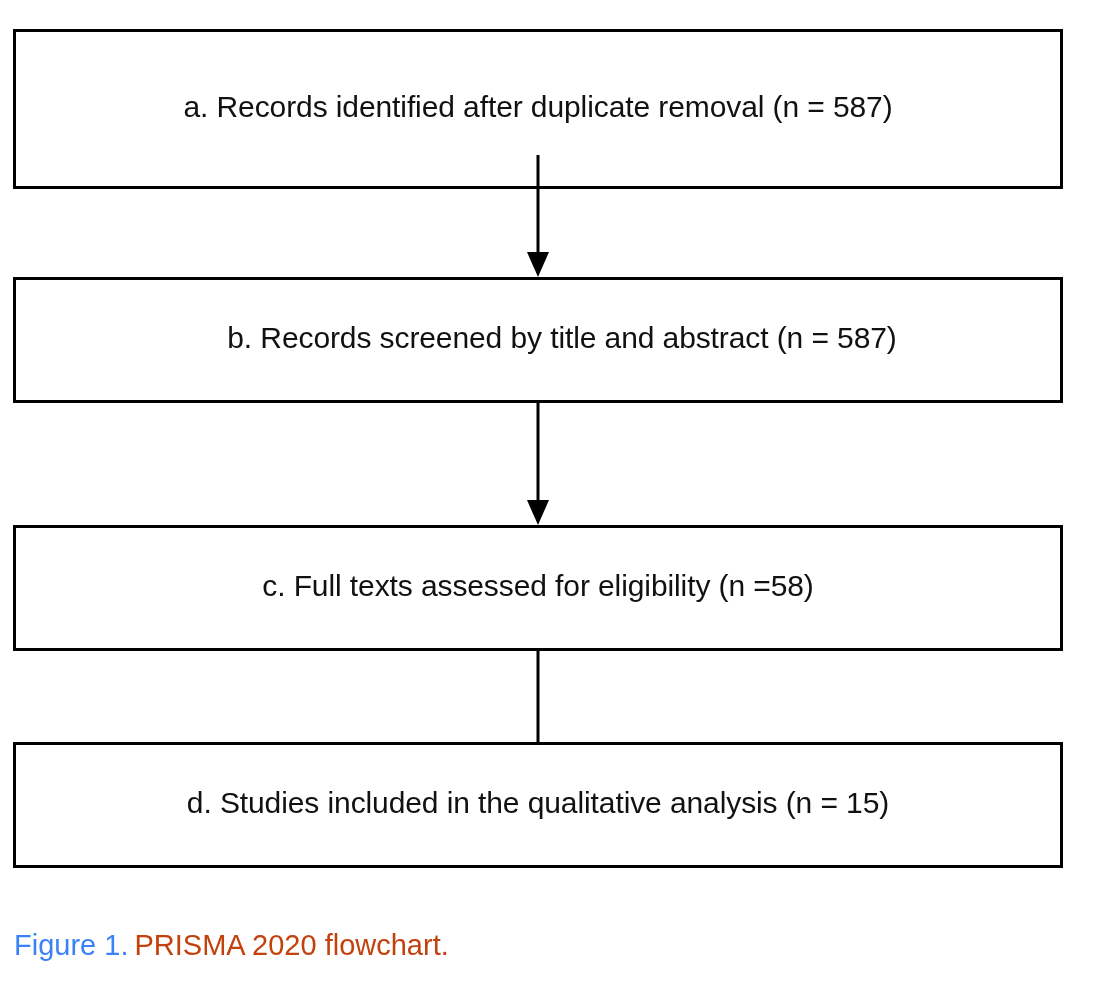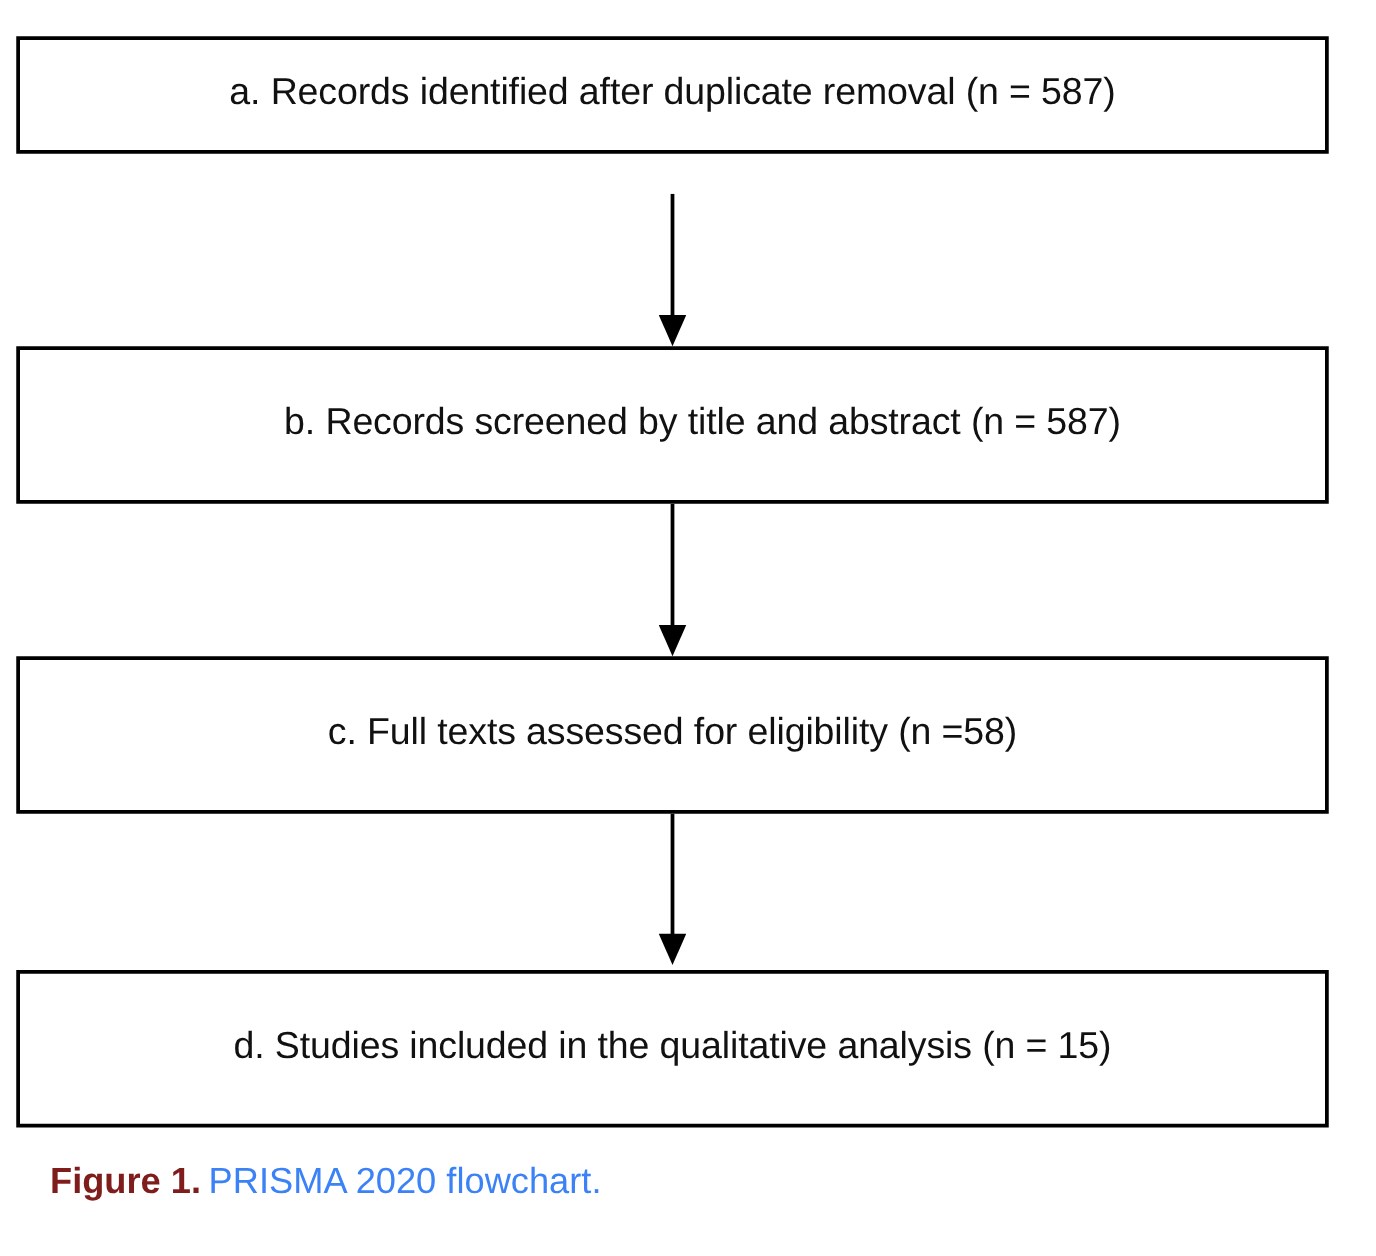--- a/index.html
+++ b/index.html
@@ -38,24 +38,24 @@
   .flow-box-label {
     font-size: 30px;
     line-height: 1;
     color: #111111;
     letter-spacing: -0.1px;
     white-space: nowrap;
     position: relative;
     top: -2px;               
   }
 
-  #box-a { top: 29px;  height: 94px; text-align: right; }
+  #box-a { top: 29px;  height: 160px; text-align: right; }
   #box-b { top: 277px; height: 126px; padding-left: 48px; }
   #box-c { top: 525px; height: 126px; }
-  #box-d { top: 776px; height: 126px; }
+  #box-d { top: 742px; height: 126px; }
 
   
   .flow-arrow {
     position: absolute;
     left: 527px;             
     width: 22px;
   }
   .flow-arrow svg { display: block; }
 
   #arrow-ab { top: 155px; height: 122px; }
@@ -66,27 +66,26 @@
   #figure-caption {
     position: absolute;
     left: 14px;
     top: 928px;
     font-size: 29px;
     line-height: 1.2;
     color: #111111;
     white-space: nowrap;
   }
   #figure-caption .caption-number {
-    font-weight: bold;
-    color: #7f1d1d;
-    margin-left: 26px;
+    font-weight: normal;
+    color: #3b82f6;
   }
   #figure-caption .caption-text {
     font-weight: normal;
-    color: #3b82f6;
+    color: #c2410c;
     margin-left: 6px;
   }
 </style>
 </head>
 <body>
 
 <div id="figure-root">
 
   <div class="flow-box" id="box-a">
     <span class="flow-box-label">a. Records identified after duplicate removal (n = 587)</span>

